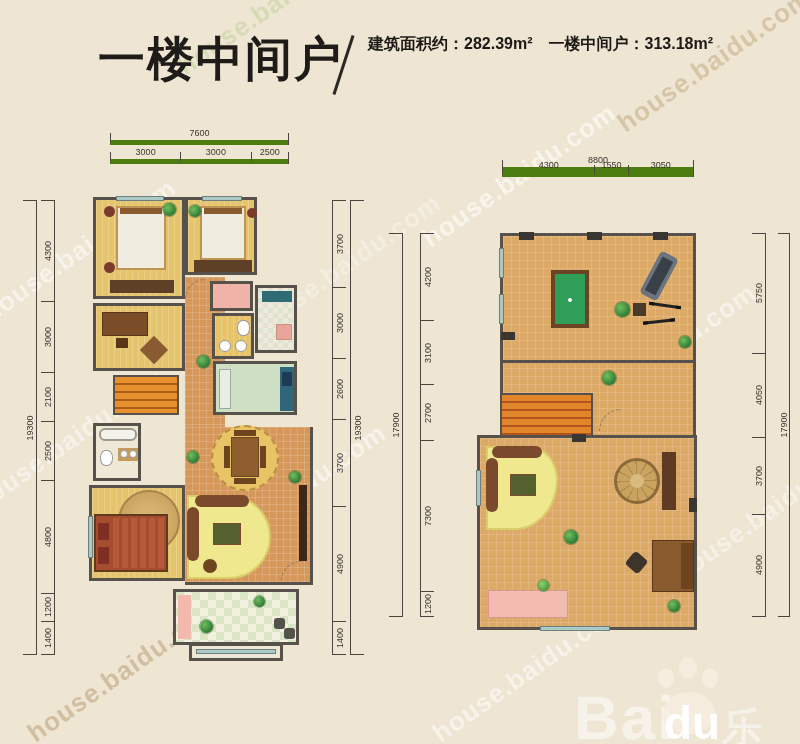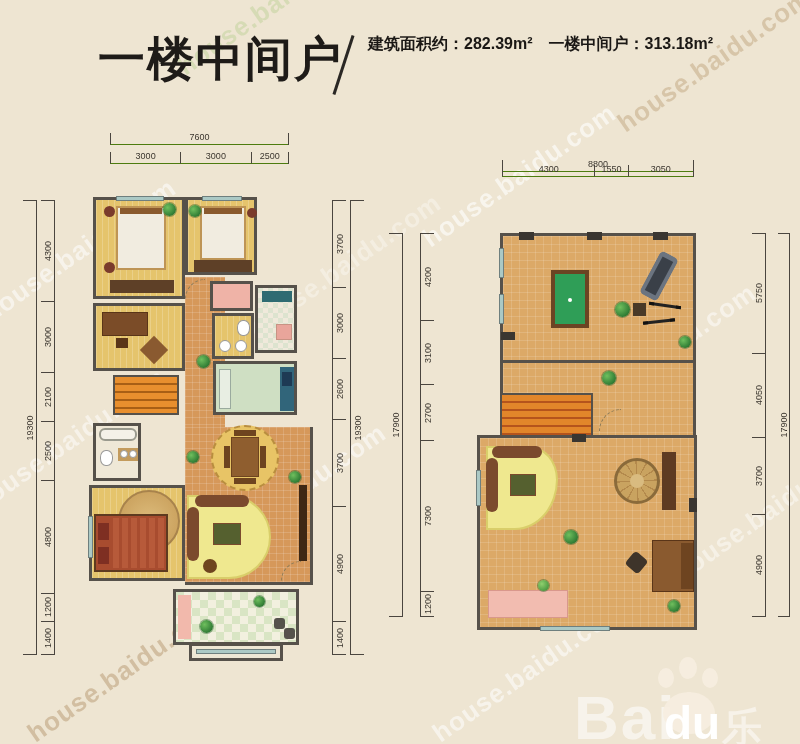--- a/index.html
+++ b/index.html
@@ -8,21 +8,21 @@
   .abs{position:absolute;}
   
   .title{position:absolute;left:98px;top:28px;font-size:47px;font-weight:bold;color:#1E1B18;letter-spacing:2px;white-space:nowrap;}
   .slash{position:absolute;left:342px;top:34px;width:3px;height:62px;background:#2A2724;transform:rotate(18deg);}
   .desc{position:absolute;left:368px;top:33px;font-size:16px;font-weight:bold;color:#1B1815;line-height:22px;white-space:nowrap;}
   .desc .g2{margin-left:16px;}
   
   .wm{position:absolute;font-size:26px;font-weight:bold;letter-spacing:1px;transform:rotate(-35deg);white-space:nowrap;pointer-events:none;}
   
   .hdim{position:absolute;display:flex;border-right:1px solid #4A453F;height:12px;}
-  .hseg{position:relative;box-sizing:border-box;border-left:1px solid #4A453F;border-bottom:1px solid #4d7c0f;}
+  .hseg{position:relative;box-sizing:border-box;border-left:1px solid #4A453F;border-bottom:5px solid #4d7c0f;}
   .hseg span{position:absolute;bottom:2px;left:-15px;right:-15px;text-align:center;font-size:9px;color:#3B362F;}
   .vdim{position:absolute;display:flex;flex-direction:column;border-bottom:1px solid #4A453F;box-sizing:border-box;}
   .vseg{position:relative;box-sizing:border-box;border-top:1px solid #4A453F;}
   .vdim.line-left .vseg{border-left:1px solid #4A453F;}
   .vdim.line-right .vseg{border-right:1px solid #4A453F;}
   .vseg span{position:absolute;left:50%;top:50%;transform:translate(-50%,-50%) rotate(180deg);
              writing-mode:vertical-rl;font-size:9px;color:#3B362F;line-height:1;}
   
   .plan{position:absolute;}
   .room{position:absolute;border:3px solid #56514A;box-sizing:border-box;}

